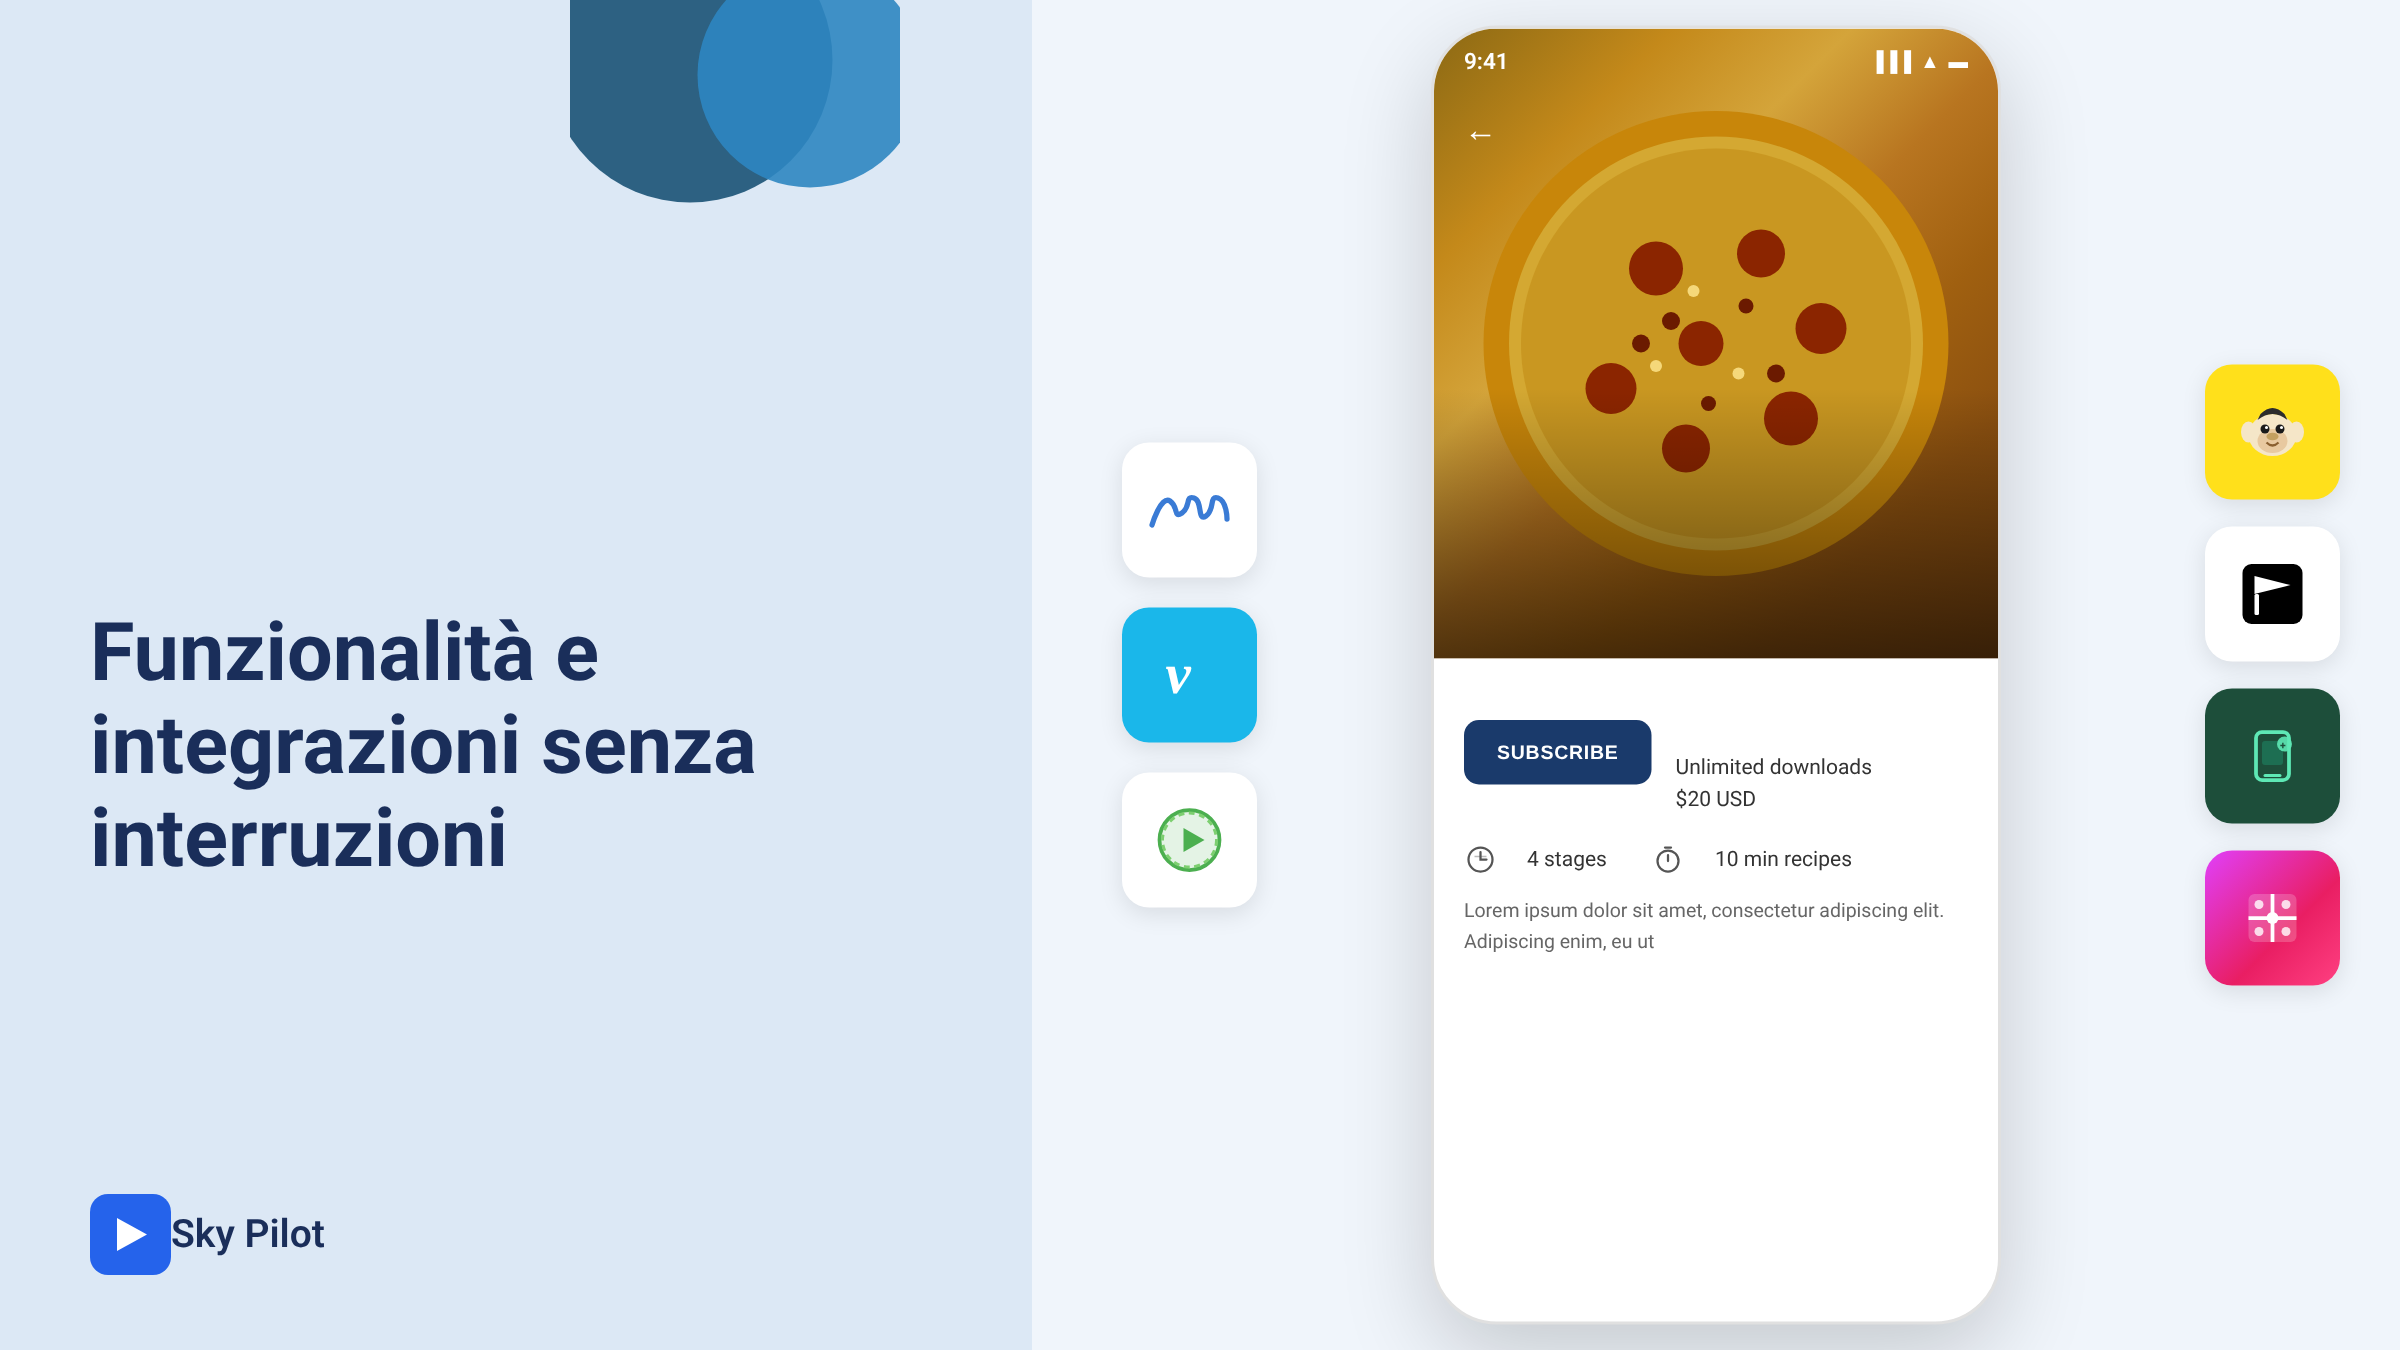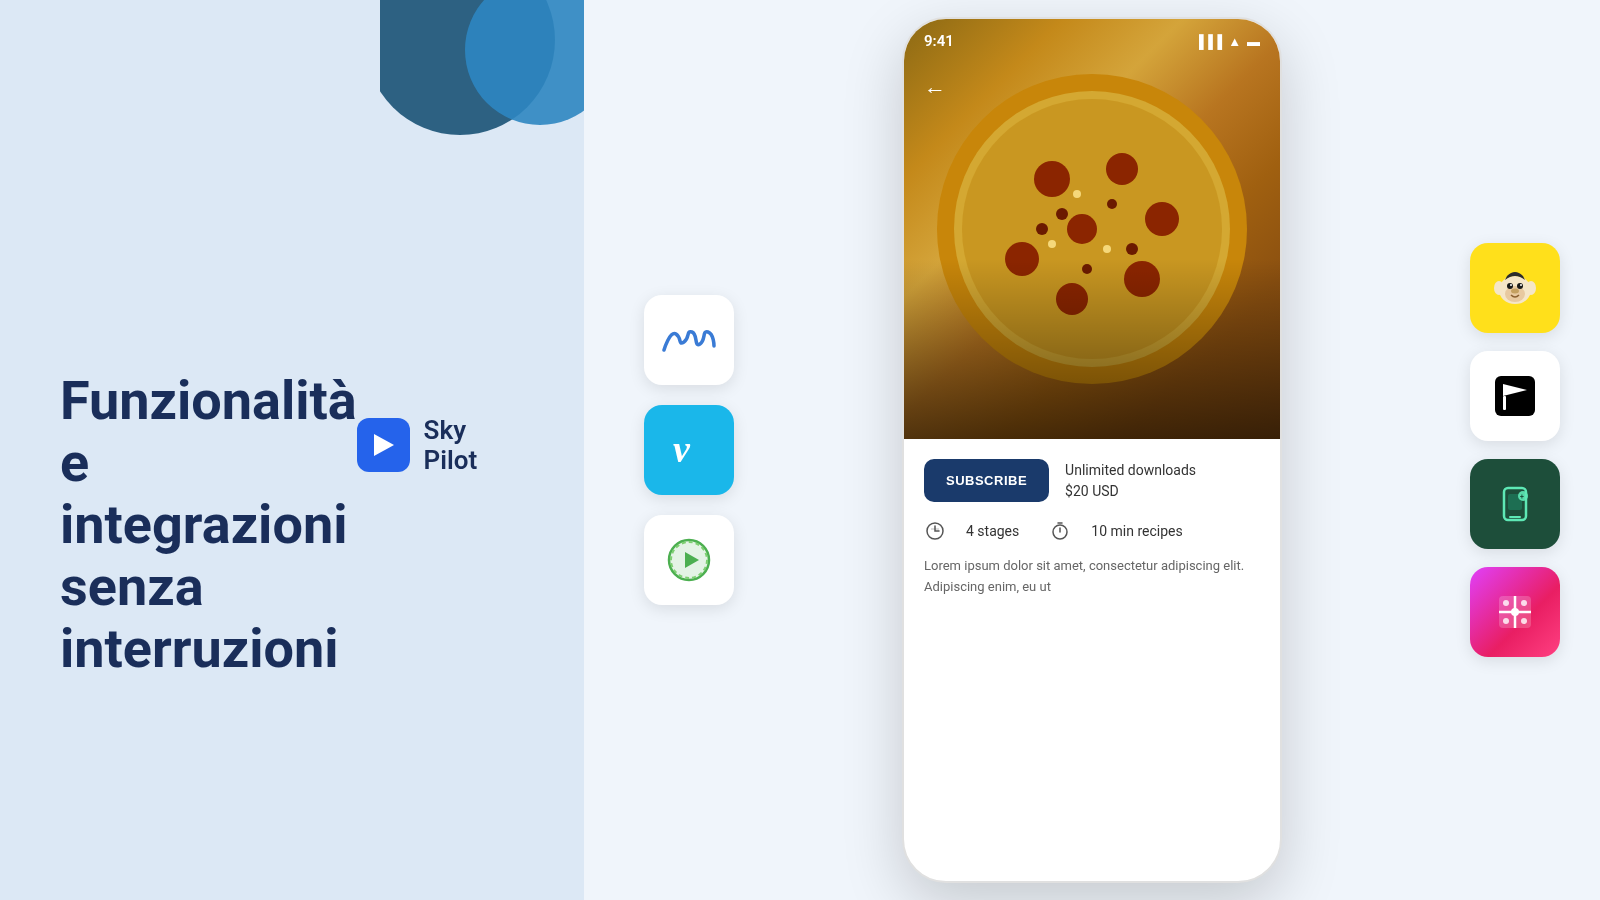--- a/index.html
+++ b/index.html
@@ -6,43 +6,42 @@
     body {
       width: 1600px;
       height: 900px;
       overflow: hidden;
       font-family: -apple-system, BlinkMacSystemFont, 'Segoe UI', Roboto, sans-serif;
       display: flex;
     }
 
     
     .left-panel {
-      width: 584px;
+      width: 688px;
       height: 900px;
       background: #dce8f5;
       position: relative;
       display: flex;
-      flex-direction: row;
+      flex-direction: column;
       justify-content: space-between;
       padding: 40px 60px 50px 60px;
       flex-shrink: 0;
     }
 
     .headline {
       font-size: 54px;
       font-weight: 700;
       color: #1a2e5a;
       line-height: 1.15;
       margin-top: 160px;
     }
 
     .brand-logo {
       display: flex;
       align-items: center;
-      gap: 14px;
     }
 
     .brand-logo-icon {
       width: 54px;
       height: 54px;
       border-radius: 12px;
       background: #2563eb;
       display: flex;
       align-items: center;
       justify-content: center;
@@ -210,20 +209,21 @@
       border-radius: 10px;
       letter-spacing: 0.5px;
       border: none;
       cursor: pointer;
     }
 
     .price-info {
       font-size: 14px;
       color: #333;
       line-height: 1.5;
+      margin-top: 43px;
     }
 
     .meta-row {
       display: flex;
       align-items: center;
       gap: 30px;
       margin-bottom: 8px;
     }
 
     .meta-item {

